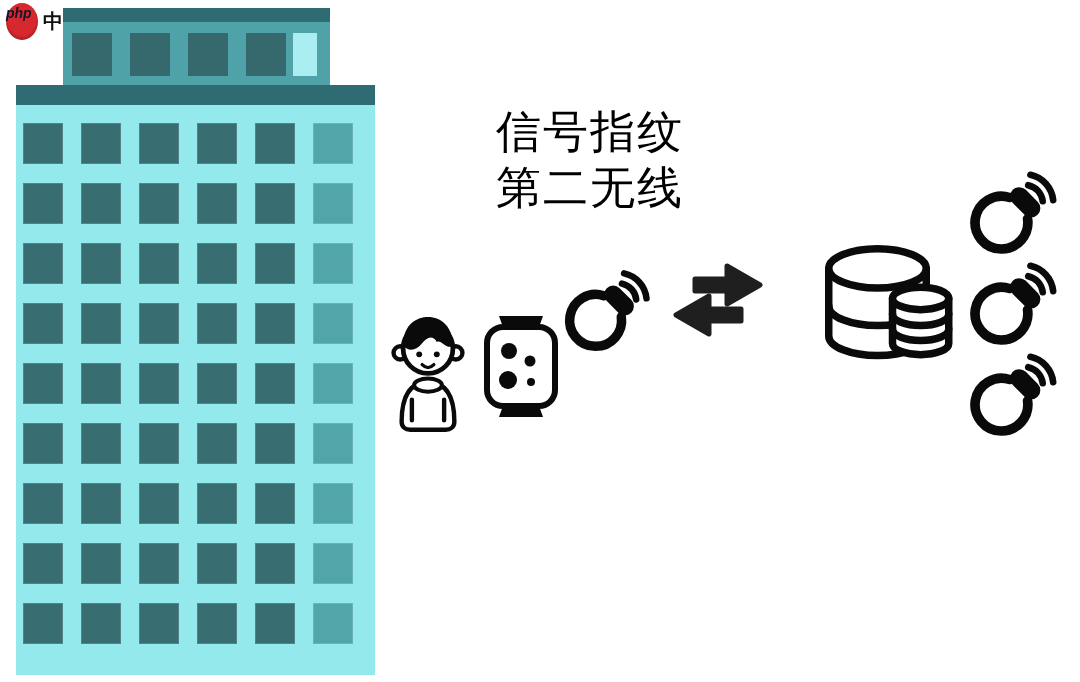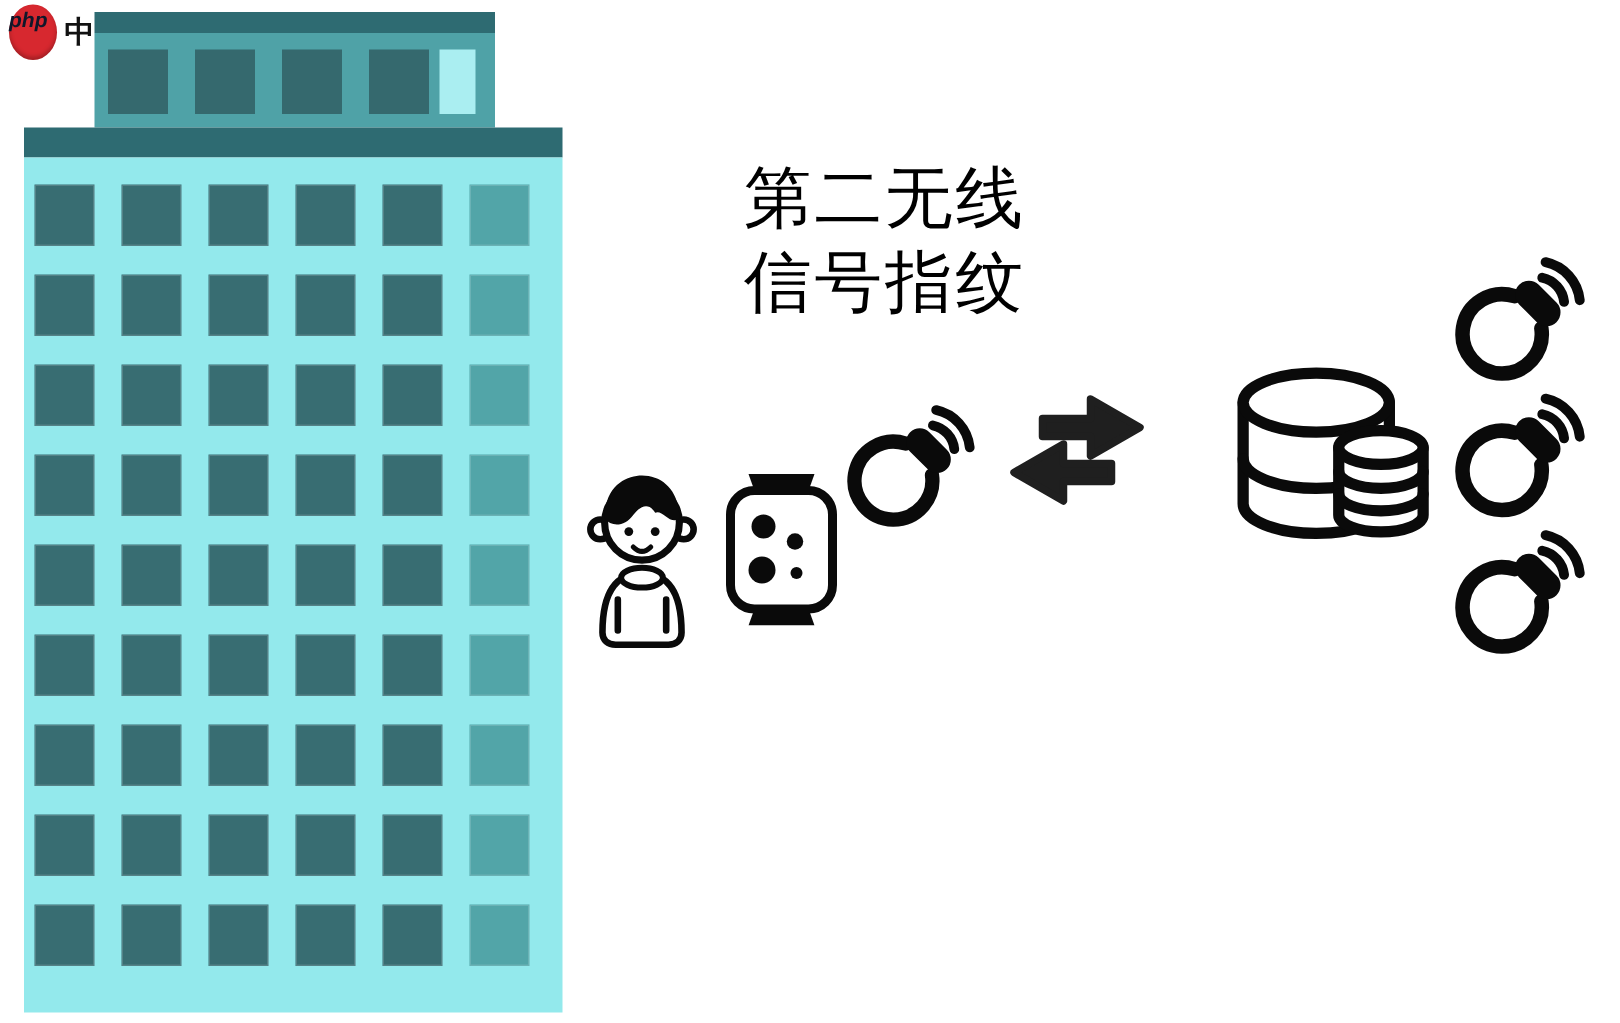--- a/index.html
+++ b/index.html
@@ -124,22 +124,22 @@
         <div class="bwin" style="left: 7px; top: 498px;"></div>
         <div class="bwin" style="left: 65px; top: 498px;"></div>
         <div class="bwin" style="left: 123px; top: 498px;"></div>
         <div class="bwin" style="left: 181px; top: 498px;"></div>
         <div class="bwin" style="left: 239px; top: 498px;"></div>
         <div class="bwin light" style="left: 297px; top: 498px;"></div>
       </div>
   </div>
 
   <div class="title">
+    <div>信号指纹</div>
     <div>第二无线</div>
-    <div>信号指纹</div>
   </div>
 
   <div class="icon ic-person">
     <svg viewBox="0 0 100 172" aria-hidden="true">
       <g stroke="#0a0a0a" fill="#ffffff" stroke-width="6">
         <circle cx="12" cy="64" r="9"></circle>
         <circle cx="88" cy="64" r="9"></circle>
         <circle cx="50" cy="58" r="34" stroke-width="6.5"></circle>
       </g>
       <path fill="#0a0a0a" d="M16,54 C16,24 36,15 50,15 C68,15 84,28 84,54

